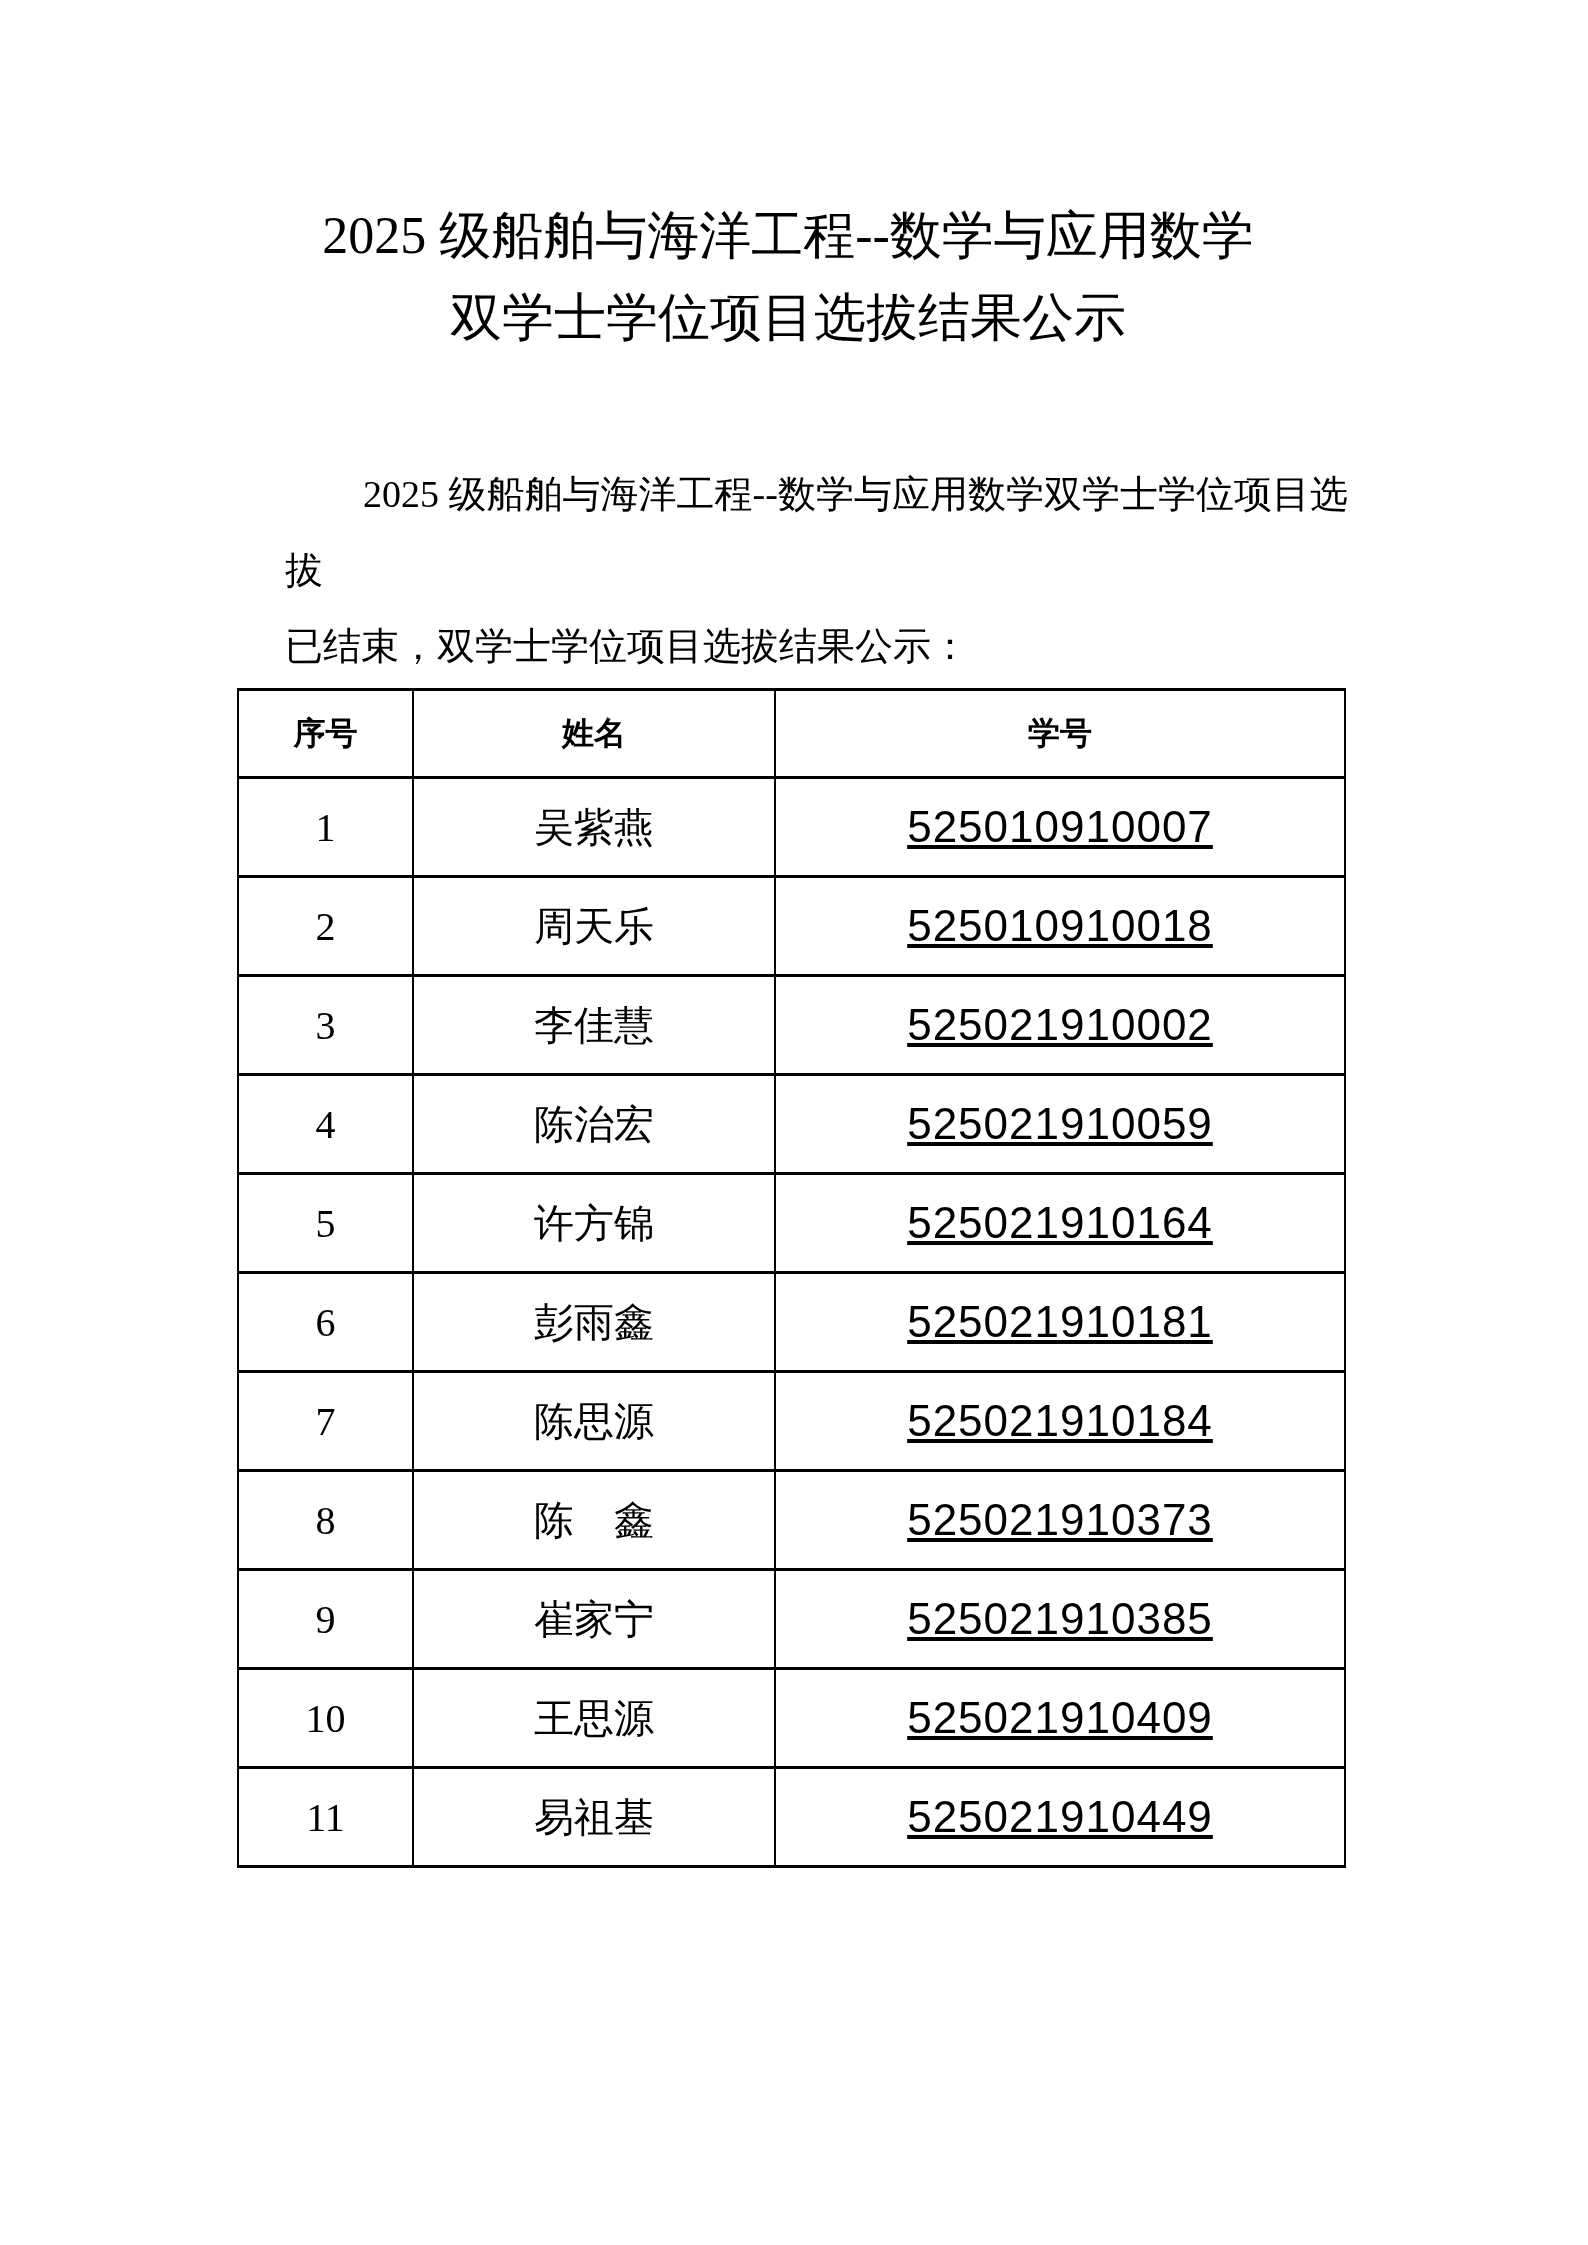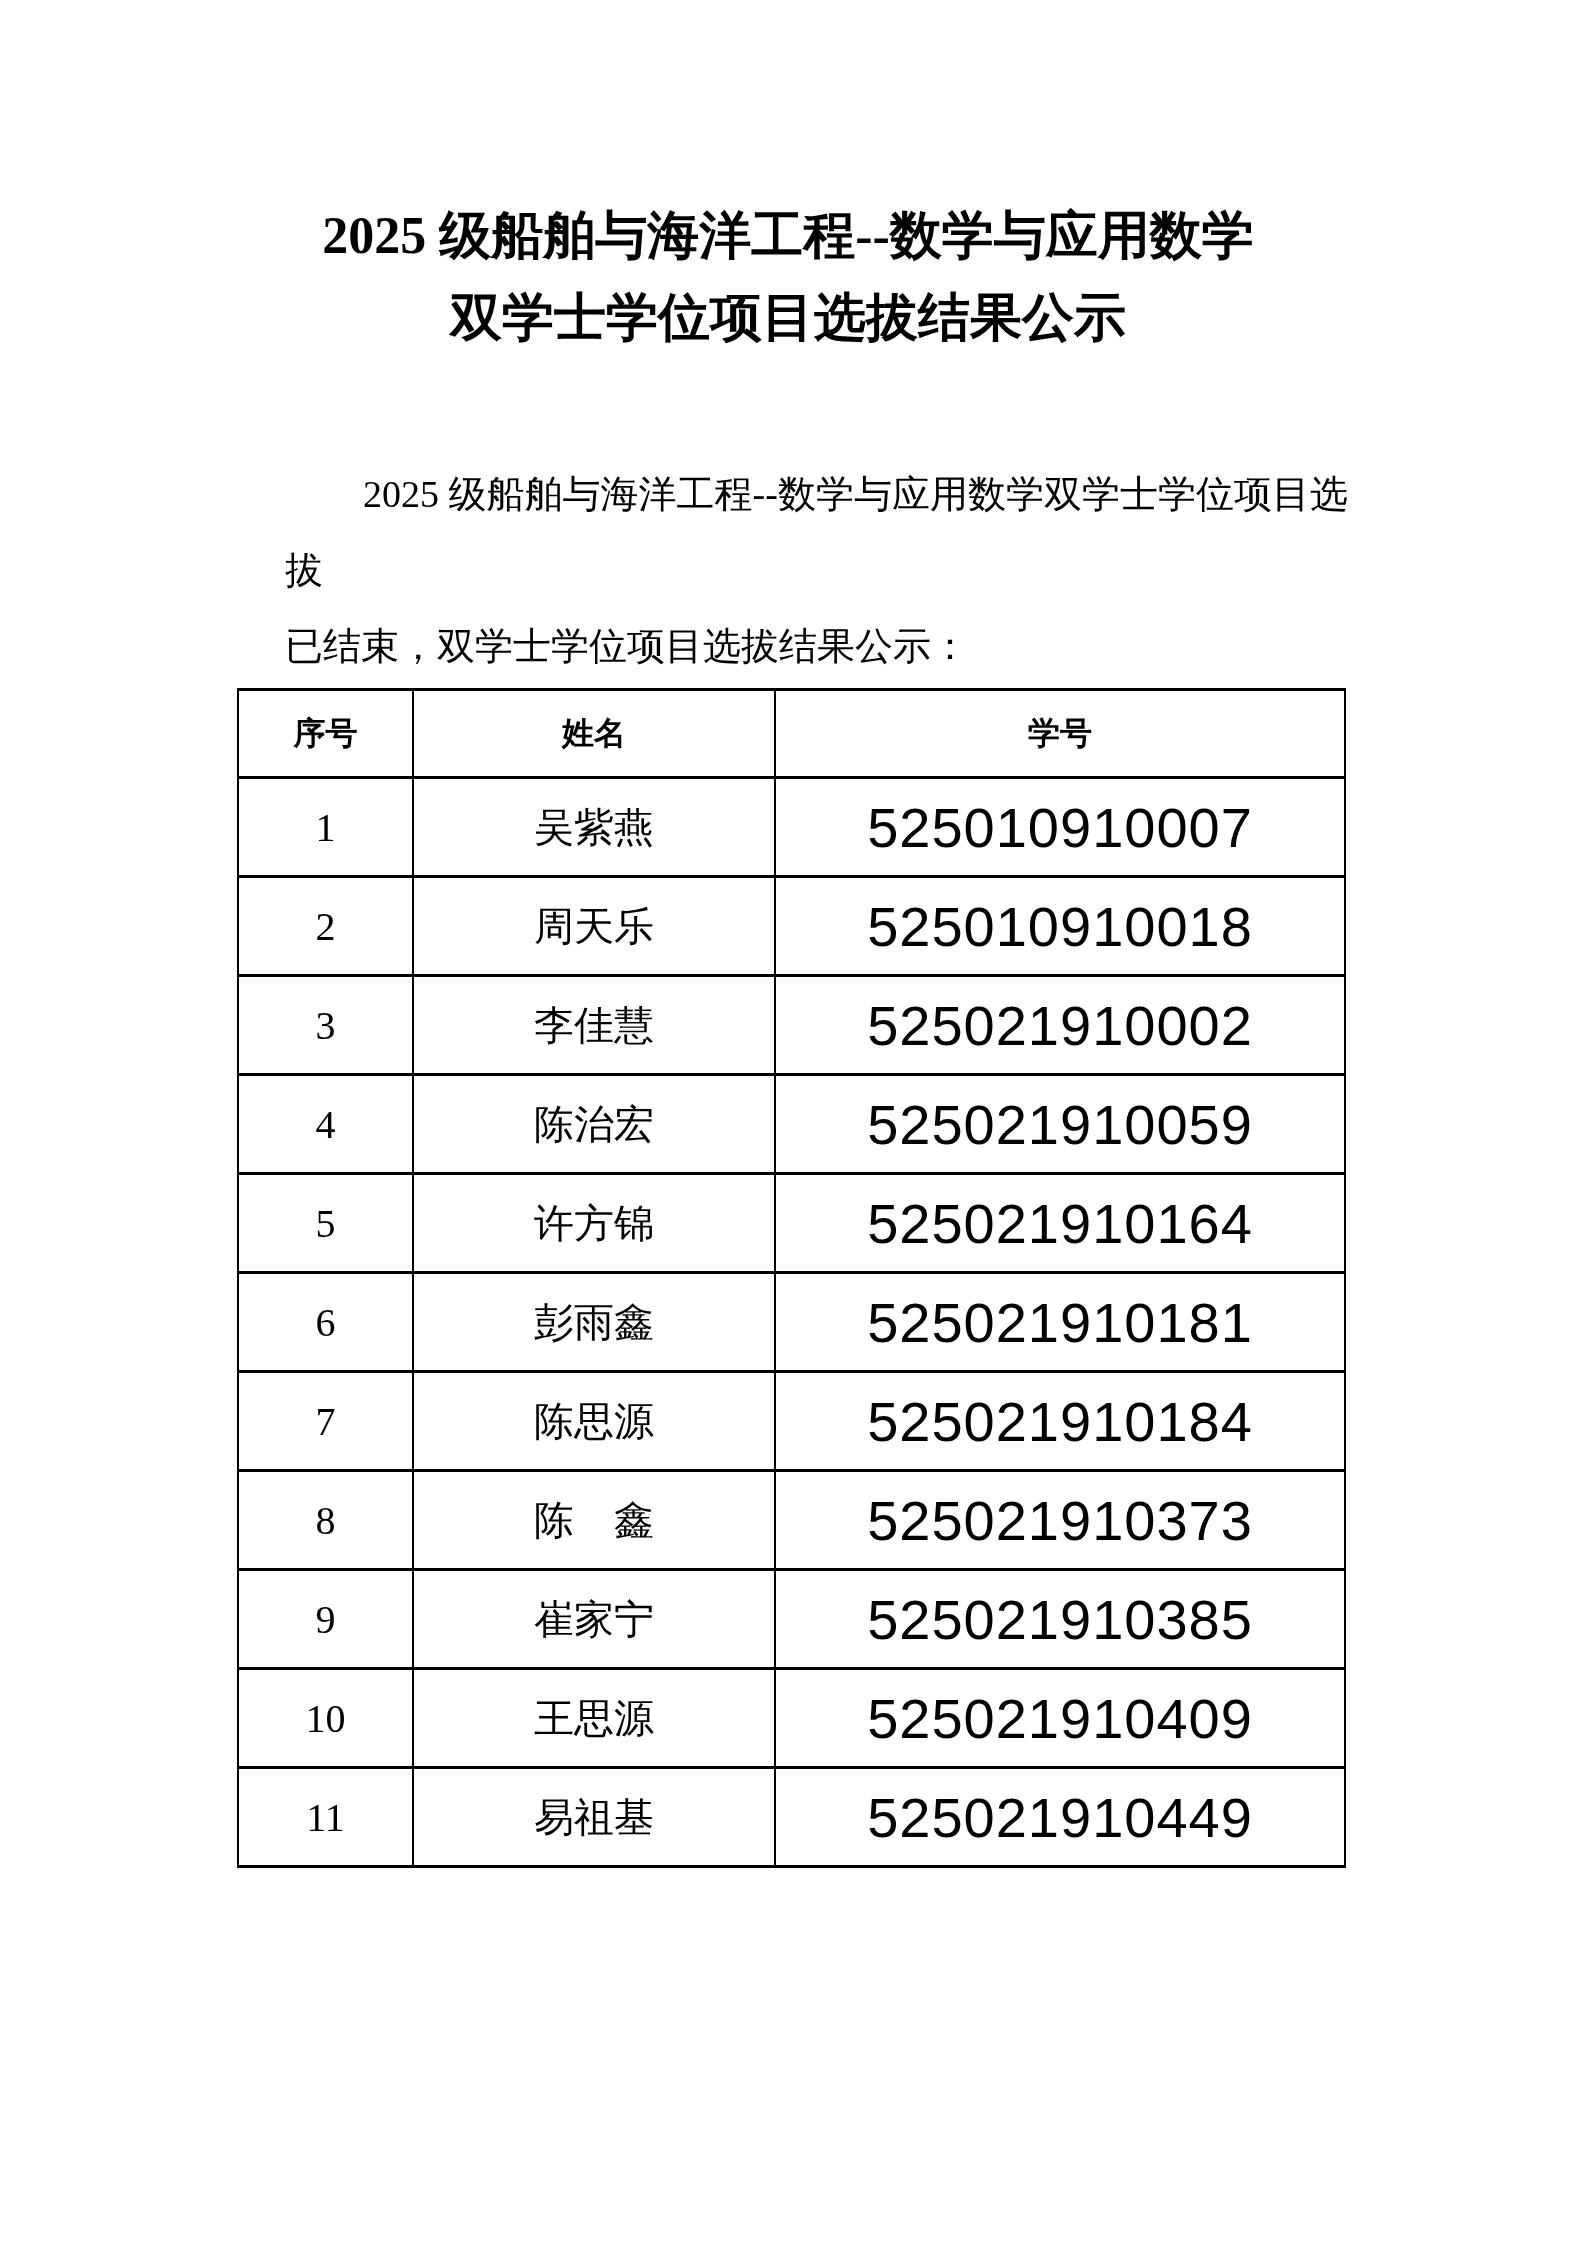--- a/index.html
+++ b/index.html
@@ -17,21 +17,21 @@
     position: relative;
     width: 1588px;
     height: 2245px;
     background: #ffffff;
     overflow: hidden;
   }
   .title {
     margin: 195px 12px 0 0;
     text-align: center;
     font-size: 52px;
-    font-weight: bold;
+    font-weight: normal;
     line-height: 82px;
   }
   .title-line { display: block; }
   .intro {
     margin: 97px 240px 0 240px;
     font-size: 38px;
     line-height: 76px;
     text-align: justify;
   }
   .intro-line { display: block; margin-left: 45px; }
@@ -58,23 +58,24 @@
     font-weight: bold;
     font-family: "Liberation Serif", "DejaVu Serif", serif;
   }
   .col-no   { width: 175px; }
   .col-name { width: 362px; }
   .col-id   { width: 570px; }
   td.cell-no   { font-size: 40px; }
   td.cell-name { font-size: 40px; }
   td.cell-id   {
     font-family: "Liberation Sans", "DejaVu Sans", sans-serif;
-    font-size: 56px;
+    font-size: 44px;
     font-weight: 500;
     letter-spacing: 1px;
+    text-decoration: underline;
   }
   .footer {
     margin: 14px 240px 0 240px;
     font-size: 32px;
     line-height: 52px;
     text-align: justify;
   }
   .footer-line { display: block; }
 </style>
 </head>

